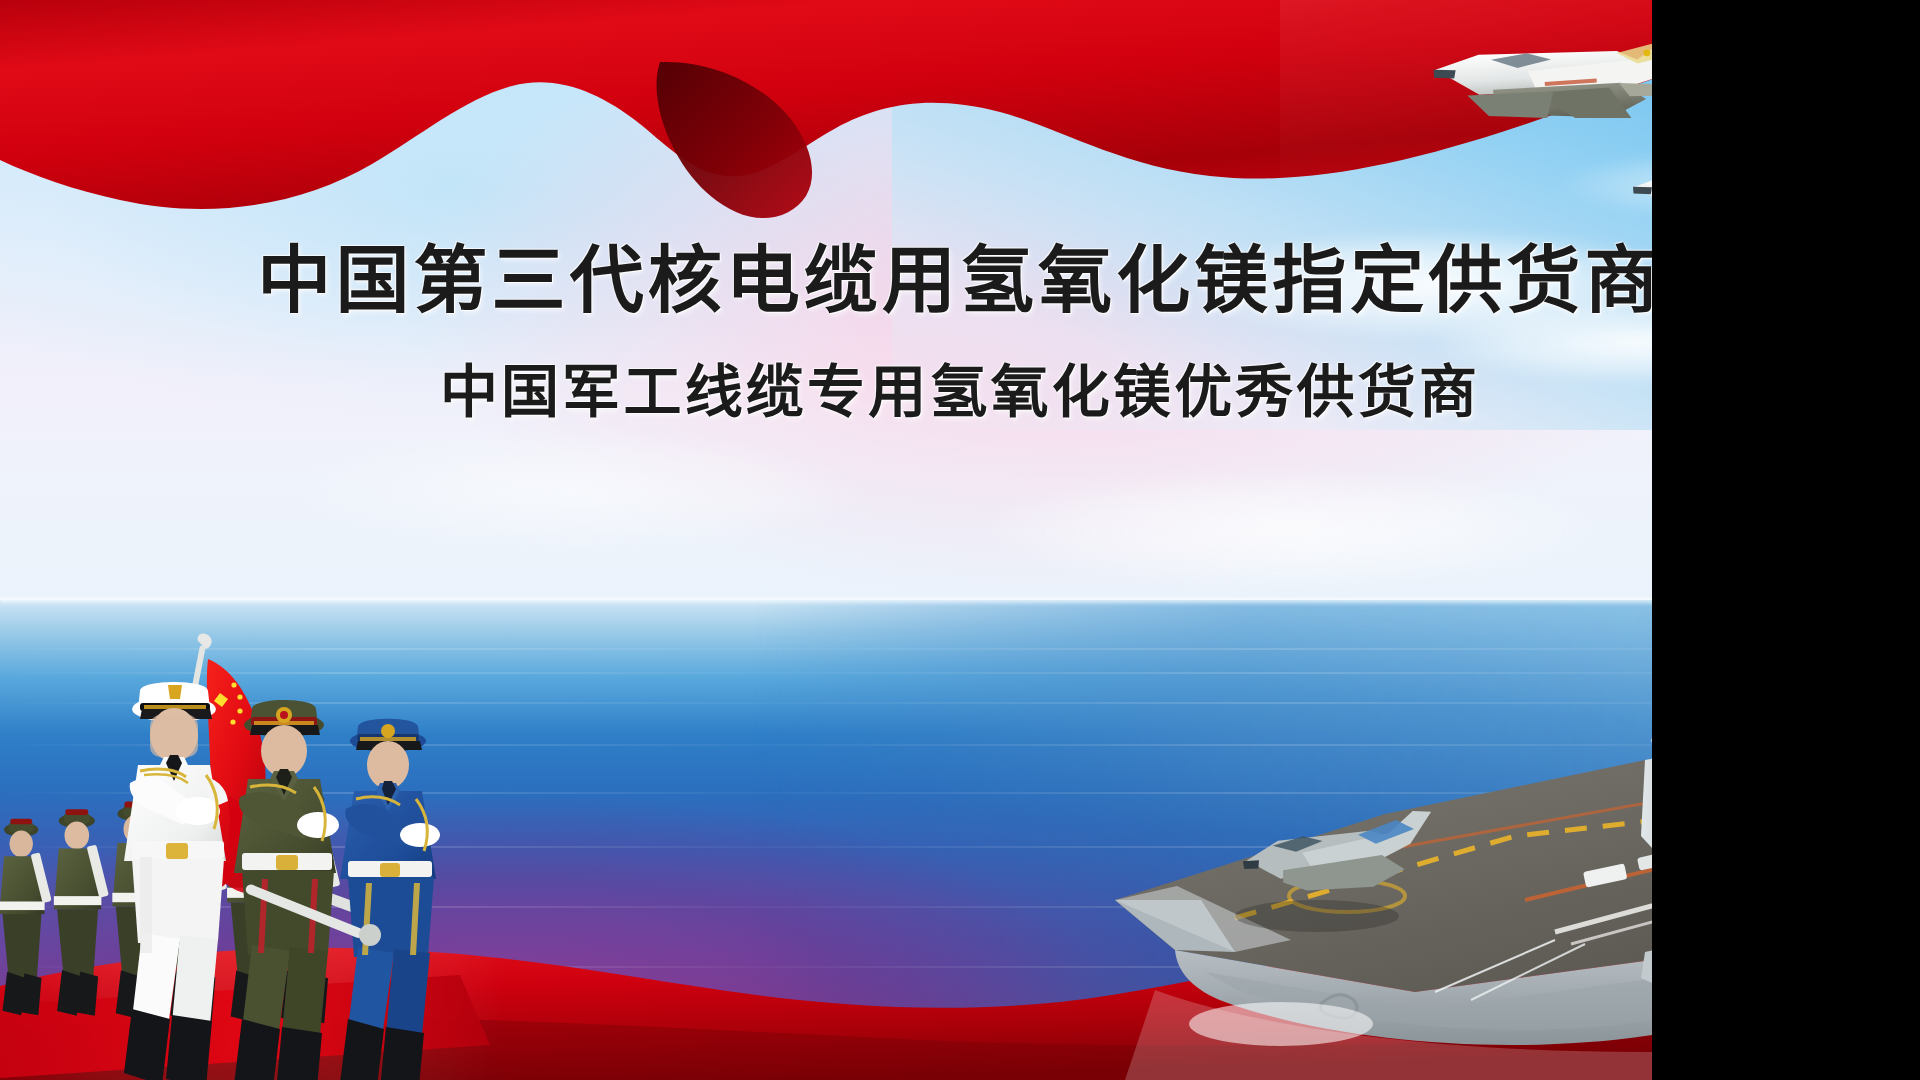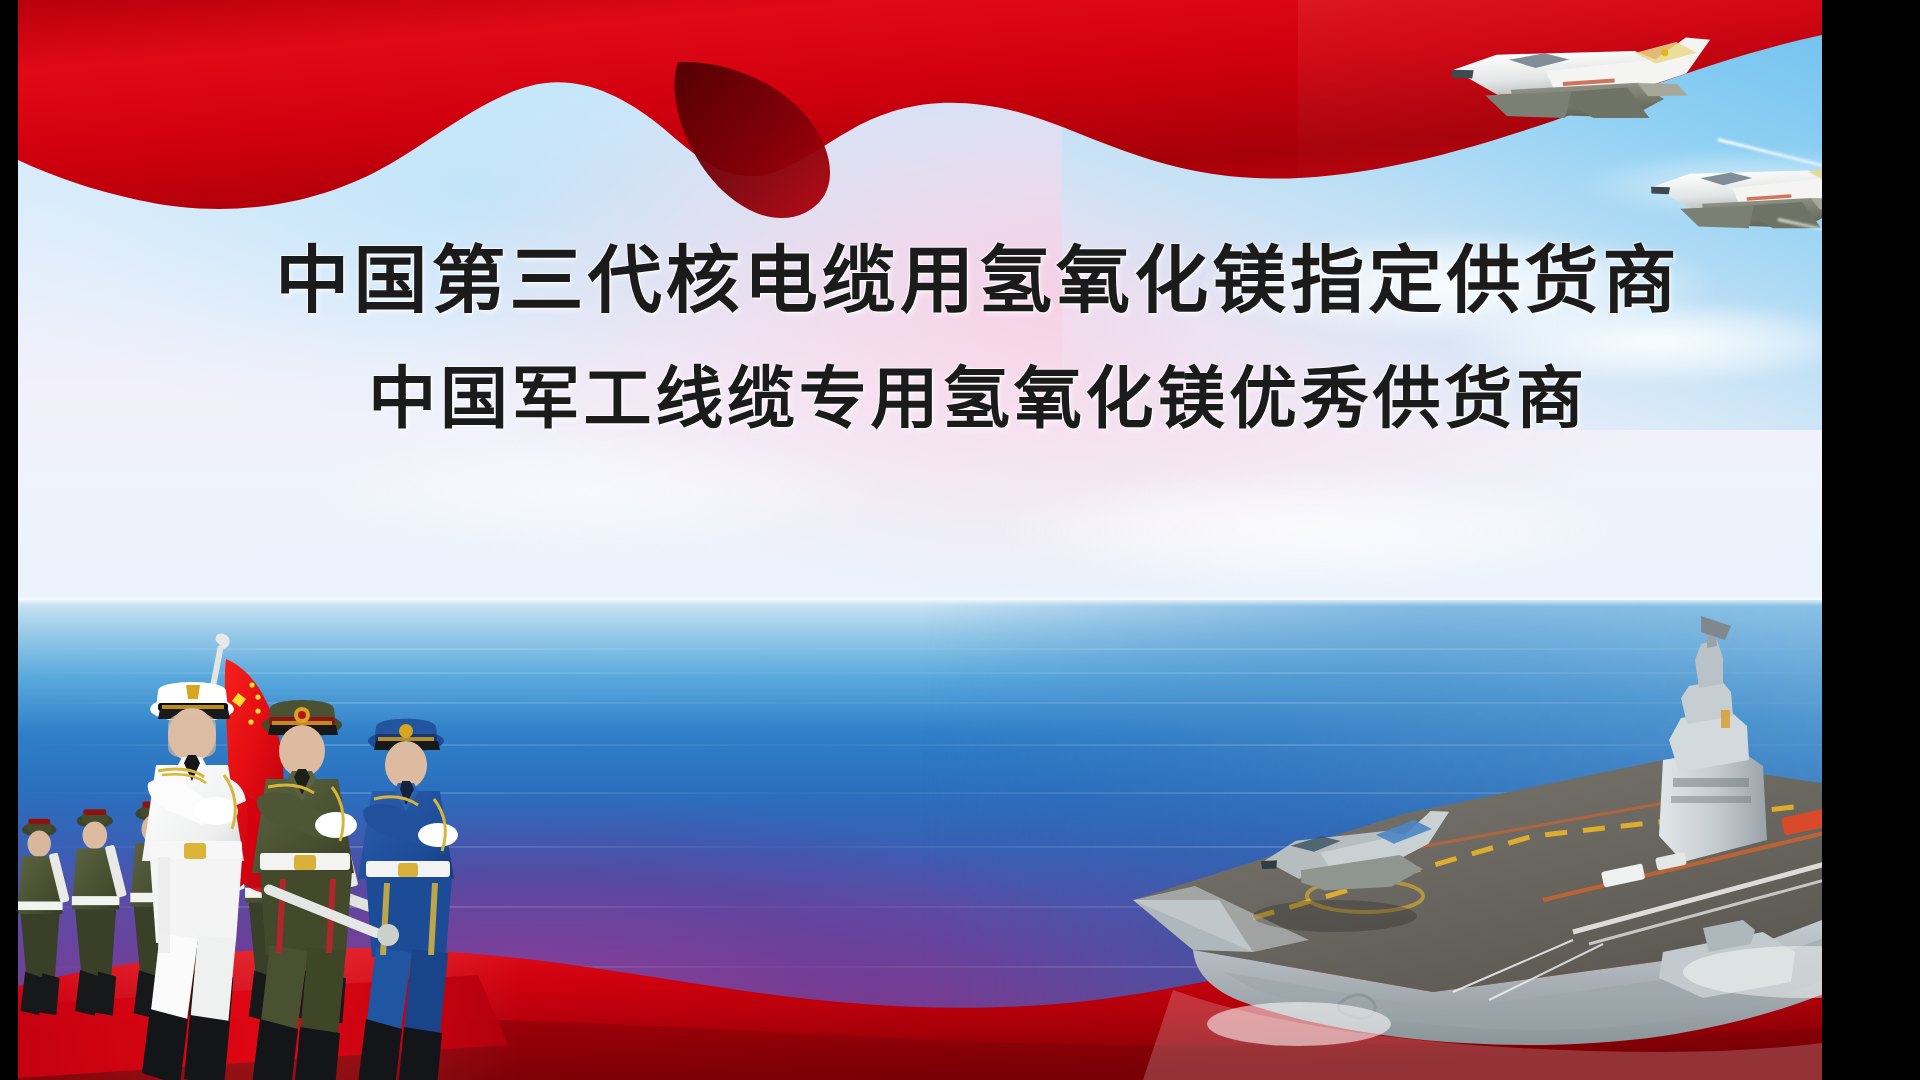--- a/index.html
+++ b/index.html
@@ -1,24 +1,23 @@
 <!DOCTYPE html>
 <html lang="zh-CN"><head>
 <meta charset="utf-8">
 <title>banner</title>
 <style>
   html,body{margin:0;padding:0;background:#000;}
   body{font-family:"Liberation Sans","DejaVu Sans",sans-serif;}
 
   .stage{
     position:relative;
-    width:1804px;height:1080px;
+    width:1652px;height:1080px;
     overflow:hidden;
     background:#3b82f6;
-    margin-left:18px;
   }
 
   
   .sky{
     position:absolute;left:0;top:0;width:1920px;height:640px;
     background:
       radial-gradient(ellipse 900px 420px at 55% 46%, rgba(255,186,214,.58) 0%, rgba(255,200,222,.25) 45%, rgba(255,255,255,0) 72%),
       radial-gradient(ellipse 700px 300px at 24% 30%, rgba(186,226,247,.75) 0%, rgba(210,236,250,.2) 60%, rgba(255,255,255,0) 80%),
       linear-gradient(180deg,#b5defa 0%,#cfe9fb 18%,#e4eefb 40%,#f2f0fa 60%,#eef3fb 78%,#e9f2fb 100%);
   }
@@ -91,21 +90,21 @@
     letter-spacing:.055em;
     line-height:1.32;
     white-space:nowrap;
     text-shadow:
        0 0 2px rgba(255,255,255,.95),
        1px 1px 0 rgba(255,255,255,.85),
       -1px -1px 0 rgba(255,255,255,.6),
        2px 3px 5px rgba(255,255,255,.55);
   }
   .title-1{font-size:74px;}
-  .title-2{font-size:68px;margin-top:24px;}
+  .title-2{font-size:58px;margin-top:24px;}
 
   
   .jets{position:absolute;left:1380px;top:20px;width:540px;height:230px;z-index:30;}
   .contrail{
     position:absolute;height:3px;
     background:linear-gradient(90deg,rgba(255,255,255,.95),rgba(255,255,255,.05));
     filter:blur(1.2px);transform-origin:left center;
   }
 
   

